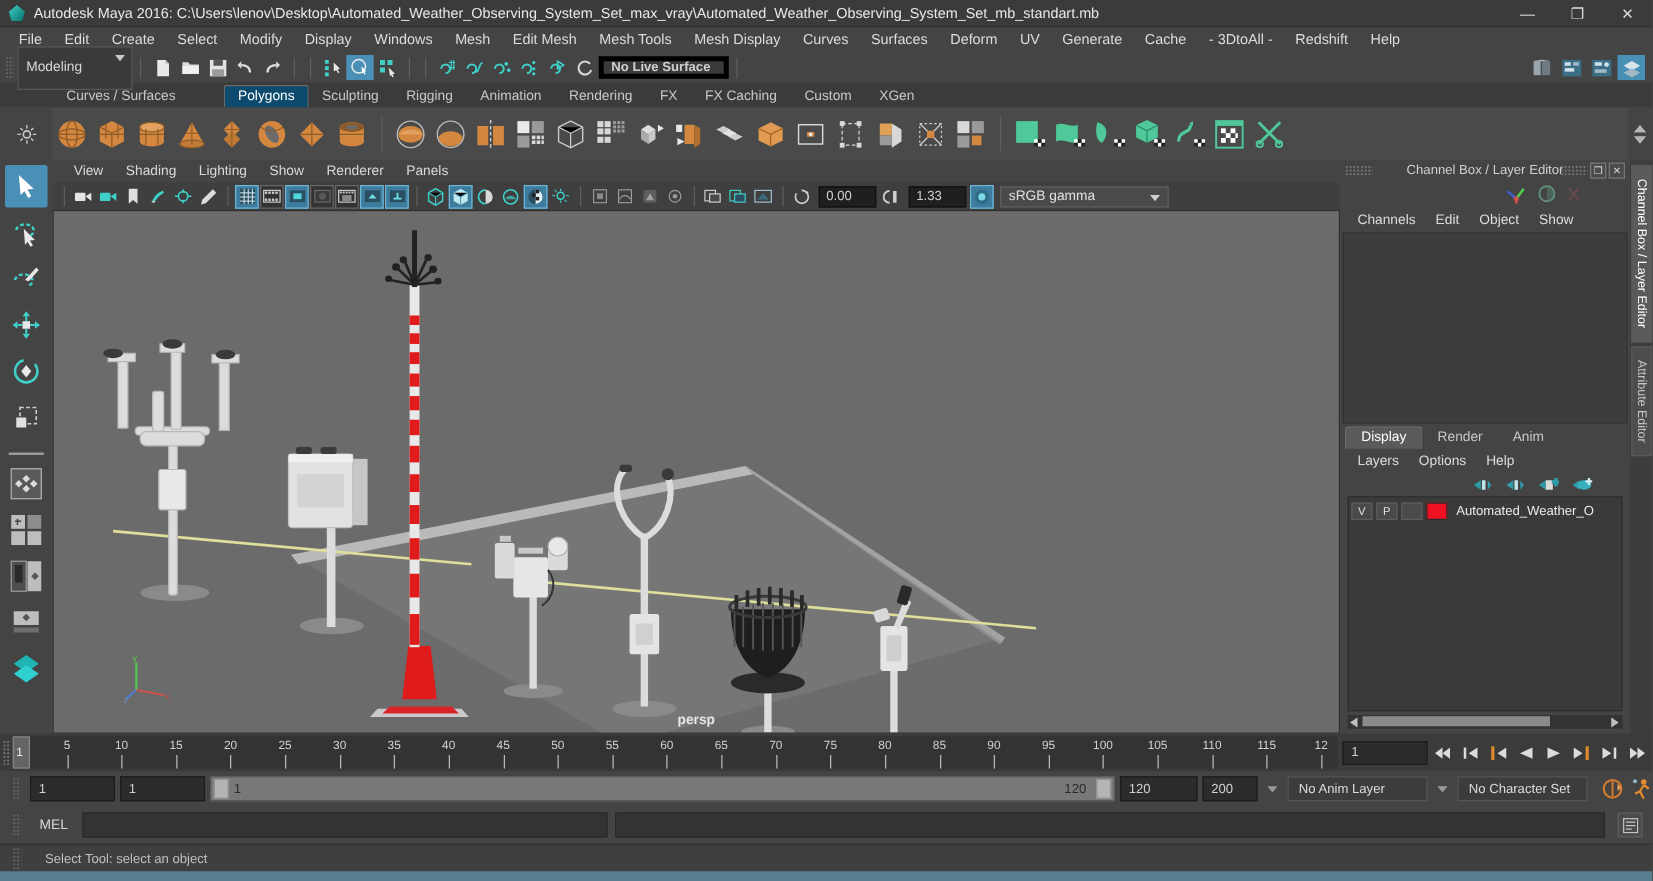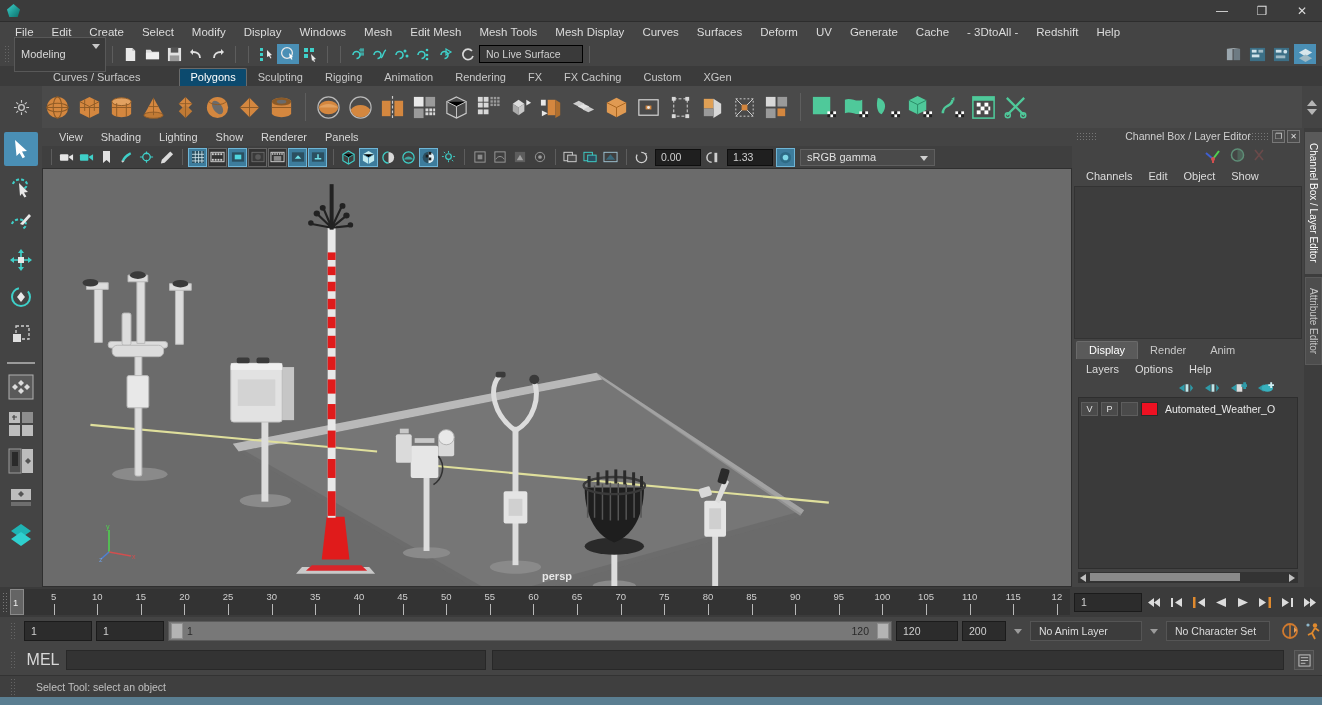--- a/index.html
+++ b/index.html
@@ -44,22 +44,22 @@
   .menu-sel {
     width:92px;height:35px;background:#3a3a3a;border:1px solid #585858;
     display:flex;align-items:center;padding-left:6px;font-size:11px;color:#d8d8d8;
     position:relative;
   }
   .menu-sel .arr { position:absolute; right:5px; top:6px; width:0;height:0;
     border-left:4px solid transparent;border-right:4px solid transparent;border-top:5px solid #c8c8c8; }
   .sep { width:1px;height:17px;background:#5d5d5d;margin:0 6px; flex:0 0 1px; }
   .ibtn { width:22px;height:20px;display:flex;align-items:center;justify-content:center;flex:0 0 22px; }
   .ibtn.on { background:#4a8fb5; }
-  .livesurf { width:104px;height:18px;background:#3a3a3a;border:1px solid #000000;
-    display:flex;align-items:center;padding-left:6px;font-size:10.5px;color:#cfcfcf;}
+  .livesurf { width:104px;height:18px;background:#3a3a3a;border:4px solid #000000;
+    display:flex;align-items:center;padding-left:6px;font-size:10.5px;color:#cfcfcf;font-weight:bold;}
   .rightslot { margin-left:auto; display:flex; align-items:center; padding-right:6px; gap:2px; }
 
   
   .shelf-tabs { height:20px;background:#3b3b3b;display:flex;align-items:flex-end;
     flex:0 0 20px; padding-left:42px; }
   .shelf-tab { padding:2px 10px 3px 10px; font-size:11px; color:#c8c8c8;
     border:1px solid transparent; border-bottom:none; }
   .shelf-tab.active { background:#0c4a6e; color:#ffffff; border-color:#6a6a6a;
     border-radius:2px 2px 0 0;margin-left:28px; }
   .shelf-icons { height:42px;background:#4a4a4a;display:flex;align-items:center;
@@ -188,39 +188,40 @@
   .rs-lbl-l { position:absolute; left:18px; font-size:10.5px; color:#2a2a2a;}
   .rs-lbl-r { position:absolute; right:22px; font-size:10.5px; color:#2a2a2a;}
   .rs-arrow { width:0;height:0;border-left:4px solid transparent;border-right:4px solid transparent;
               border-top:5px solid #9b9b9b;margin:0 4px;}
   .rs-combo { height:20px;background:#3c3c3c;border:1px solid #555;display:flex;align-items:center;
               padding-left:8px;font-size:10.5px;color:#dcdcdc;}
 
   
   .cmdline { height:30px; background:#444; display:flex; align-items:center; flex:0 0 30px;
              padding-left:10px; gap:6px;}
-  .mel-lbl { font-size:16px; color:#d8d8d8; width:34px; text-align:center; flex:0 0 34px;}
+  .mel-lbl { font-size:11px; color:#d8d8d8; width:34px; text-align:center; flex:0 0 34px;}
   .mel-in { flex:0 0 420px; height:20px; background:#333; border:1px solid #282828; }
   .mel-out { flex:1 1 auto; height:20px; background:#333; border:1px solid #282828; margin-right:4px;}
   .cmd-icon { width:20px;height:20px;background:#4b4b4b;border:1px solid #5d5d5d;
               display:flex;align-items:center;justify-content:center;flex:0 0 20px;margin-right:8px;}
 
   
   .helpline { height:22px; background:#3f3f3f; display:flex; align-items:center;
               flex:0 0 22px; padding-left:10px; border-top:1px solid #333; }
   .help-text { font-size:10.5px; color:#c0c0c0; margin-left:16px; }
   .bottom-strip { height:8px; background:#5a7e91; flex:0 0 8px; }
 </style>
 </head>
 <body>
 
 <div class="app">
 
   <div class="titlebar">
     <div class="title-icon"></div>
+    <div class="title-text">Autodesk Maya 2016: C:\Users\lenov\Desktop\Automated_Weather_Observing_System_Set_max_vray\Automated_Weather_Observing_System_Set_mb_standart.mb</div>
     <div class="win-btns">
       <div class="win-btn">—</div>
       <div class="win-btn">❐</div>
       <div class="win-btn close">✕</div>
     </div>
   </div>
 
   <div class="menubar">
     <div class="mi">File</div>
     <div class="mi">Edit</div>

